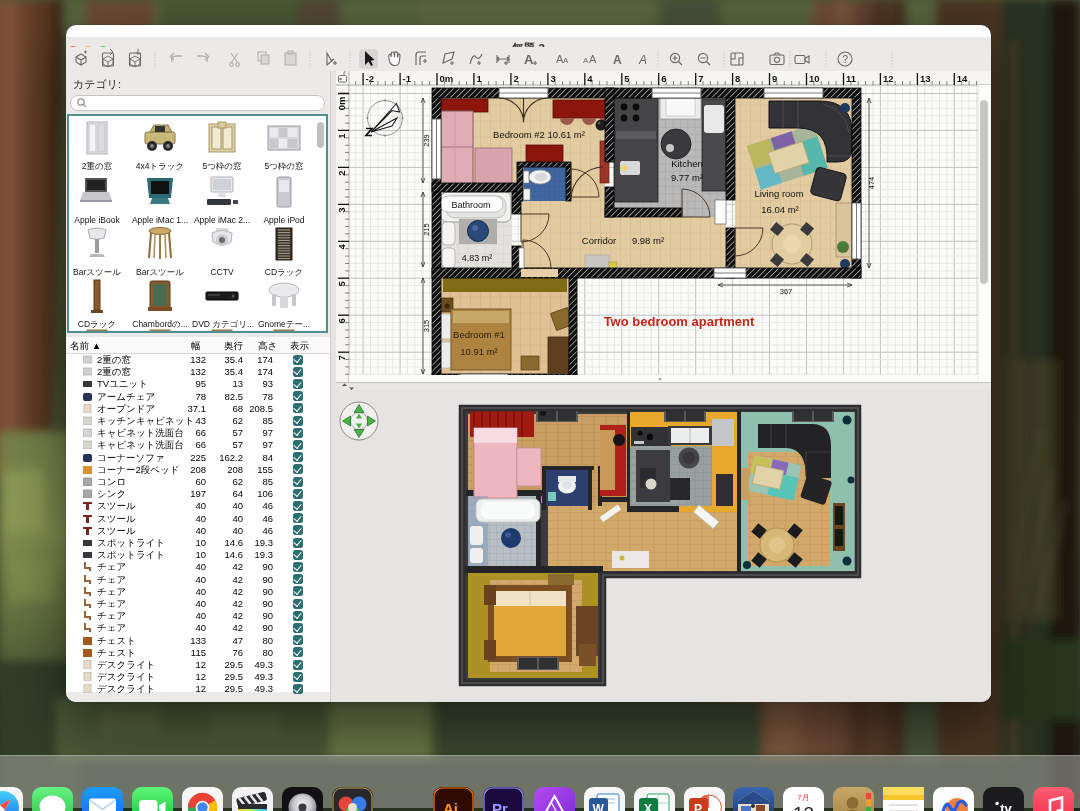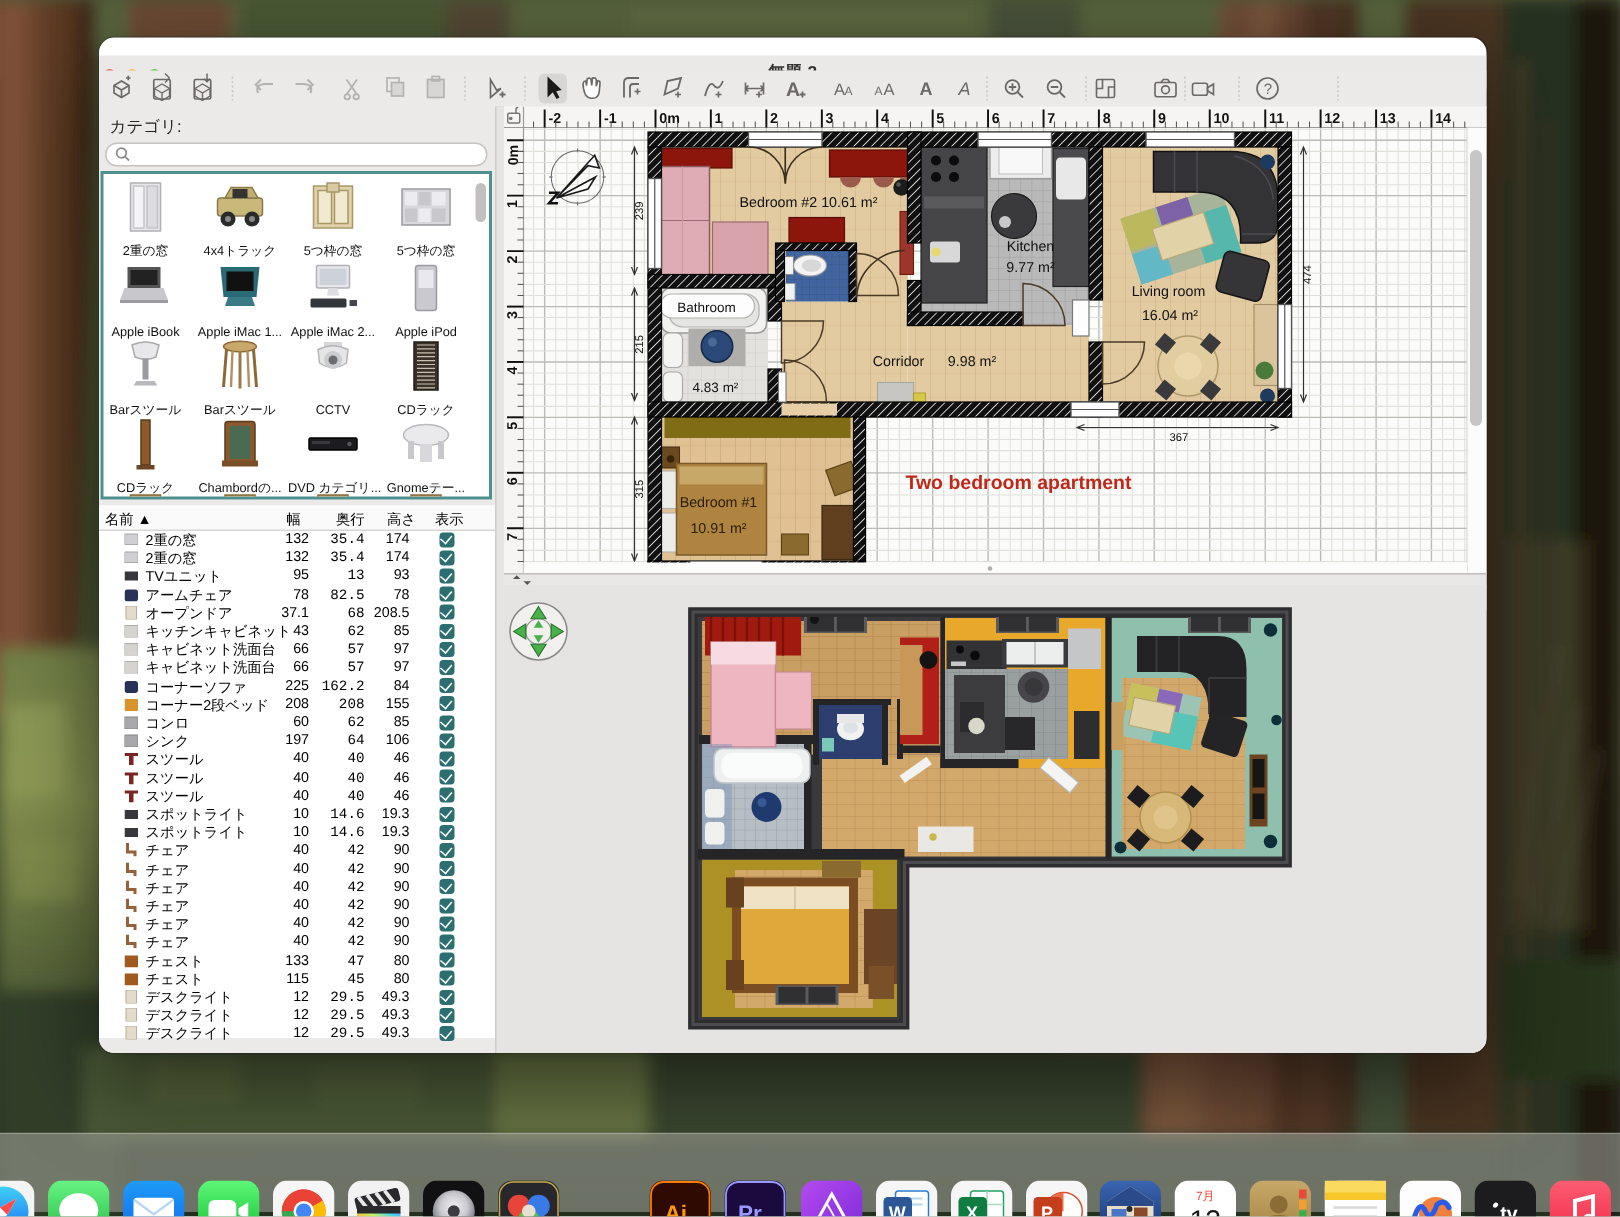--- a/index.html
+++ b/index.html
@@ -22,21 +22,21 @@
 .citem{position:absolute;width:60px;text-align:center;}
 .citem .lbl{font-size:8.5px;color:#111;display:block;margin-top:1px;white-space:nowrap;}
 #catscroll{position:absolute;right:2px;top:6px;width:7px;height:26px;border-radius:3.5px;background:#c2c0be;}
 #furntable{position:absolute;left:0;top:267px;width:264px;height:355px;background:#fff;font-size:9.5px;color:#000;}
 #ftheader{position:absolute;left:0;top:0;width:264px;height:16px;background:#fbfafa;border-bottom:1px solid #d8d6d4;}
 #ftheader span{position:absolute;top:3px;}
 .frow{position:absolute;left:0;width:264px;height:12.2px;}
 .fic{position:absolute;left:17px;top:1.5px;width:9px;height:9px;}
 .fnm{position:absolute;left:31px;top:0.5px;}
 .fn1{position:absolute;width:40px;left:100px;top:0.5px;text-align:right;}
-.fn2{position:absolute;width:40px;left:137px;top:0.5px;text-align:right;font-family:Liberation Mono, monospace;}
+.fn2{position:absolute;width:40px;left:137px;top:0.5px;text-align:right;}
 .fn3{position:absolute;width:40px;left:167px;top:0.5px;text-align:right;}
 .fck{position:absolute;left:227px;top:1px;width:10px;height:10px;background:#2d6f70;border-radius:2.5px;}
 .fck:after{content:"";position:absolute;left:2.2px;top:0.8px;width:3.5px;height:6px;border:solid #fff;border-width:0 1.6px 1.6px 0;transform:rotate(40deg);}
 
 #planpane{position:absolute;left:270px;top:46px;width:655px;height:336px;background:#fafaf8;}
 #sash{position:absolute;left:270px;top:357px;width:655px;height:8px;background:#e9e7e5;border-top:1px solid #c0beba;border-bottom:1px solid #c0beba;}
 #pane3d{position:absolute;left:270px;top:365px;width:655px;height:312px;background:#e5e3e1;}
 #vdivider{position:absolute;left:264px;top:46px;width:6px;height:631px;background:#e6e4e2;border-left:1px solid #cfcdcb;border-right:1px solid #cfcdcb;}
 
 #dock{position:absolute;left:-22px;top:755px;width:1124px;height:52px;background:rgba(168,170,160,.55);border-radius:18px;border-top:1px solid rgba(255,255,255,.25);}
@@ -602,21 +602,21 @@
             <span class="fn2">47</span>
             <span class="fn3">80</span>
             <div class="fck"></div>
           </div>
       <div class="frow" style="top:309.3px">
             <svg class="fic" width="9" height="9" viewBox="0 0 9 9">
               <rect x="0" y="1" width="9" height="8" fill="#a05a1e"></rect>
             </svg>
             <span class="fnm">チェスト</span>
             <span class="fn1">115</span>
-            <span class="fn2">45</span>
+            <span class="fn2">76</span>
             <span class="fn3">80</span>
             <div class="fck"></div>
           </div>
       <div class="frow" style="top:321.5px">
             <svg class="fic" width="9" height="9" viewBox="0 0 9 9">
               <rect x="1" y="0" width="7" height="9" fill="#e4dcc8" stroke="#b8b09a" stroke-width="0.7"></rect>
             </svg>
             <span class="fnm">デスクライト</span>
             <span class="fn1">12</span>
             <span class="fn2">29.5</span>

